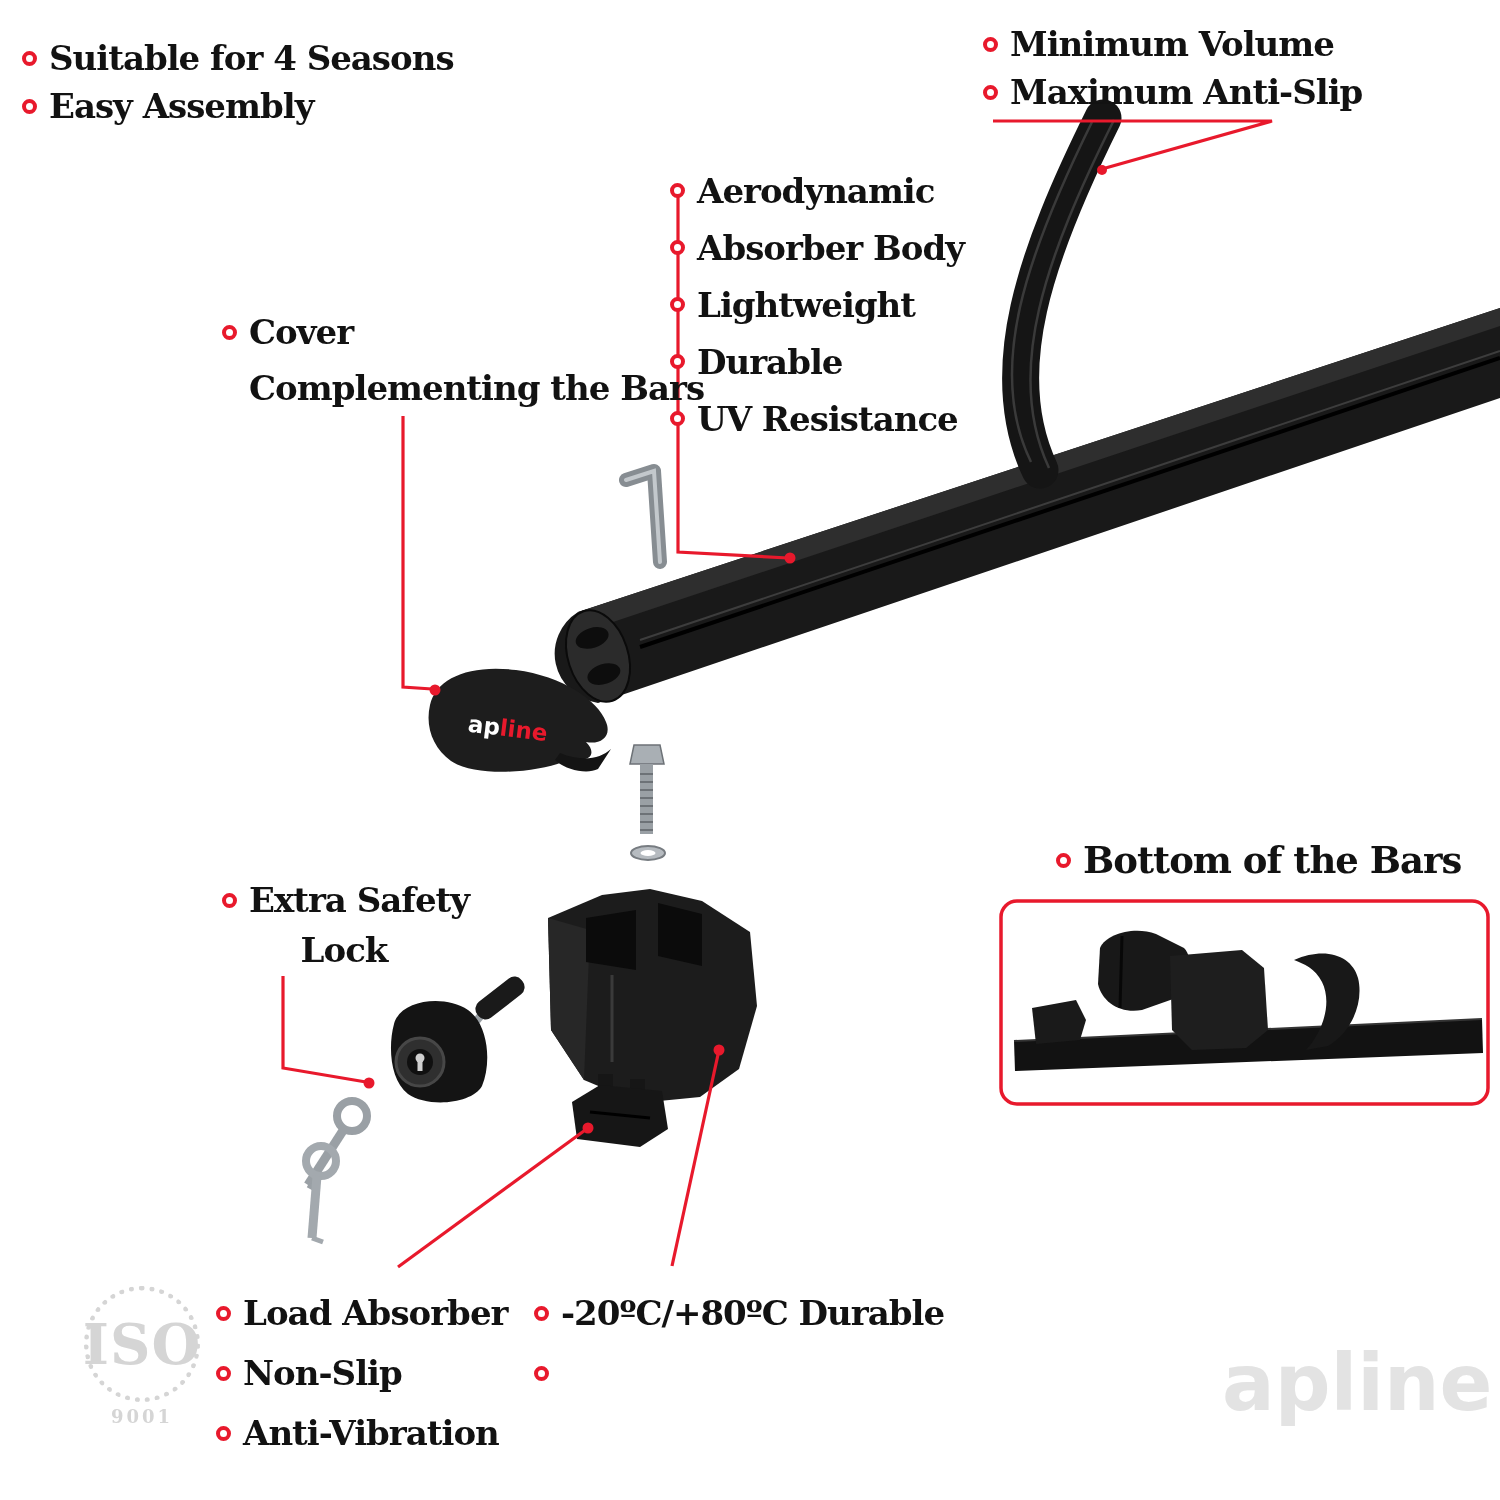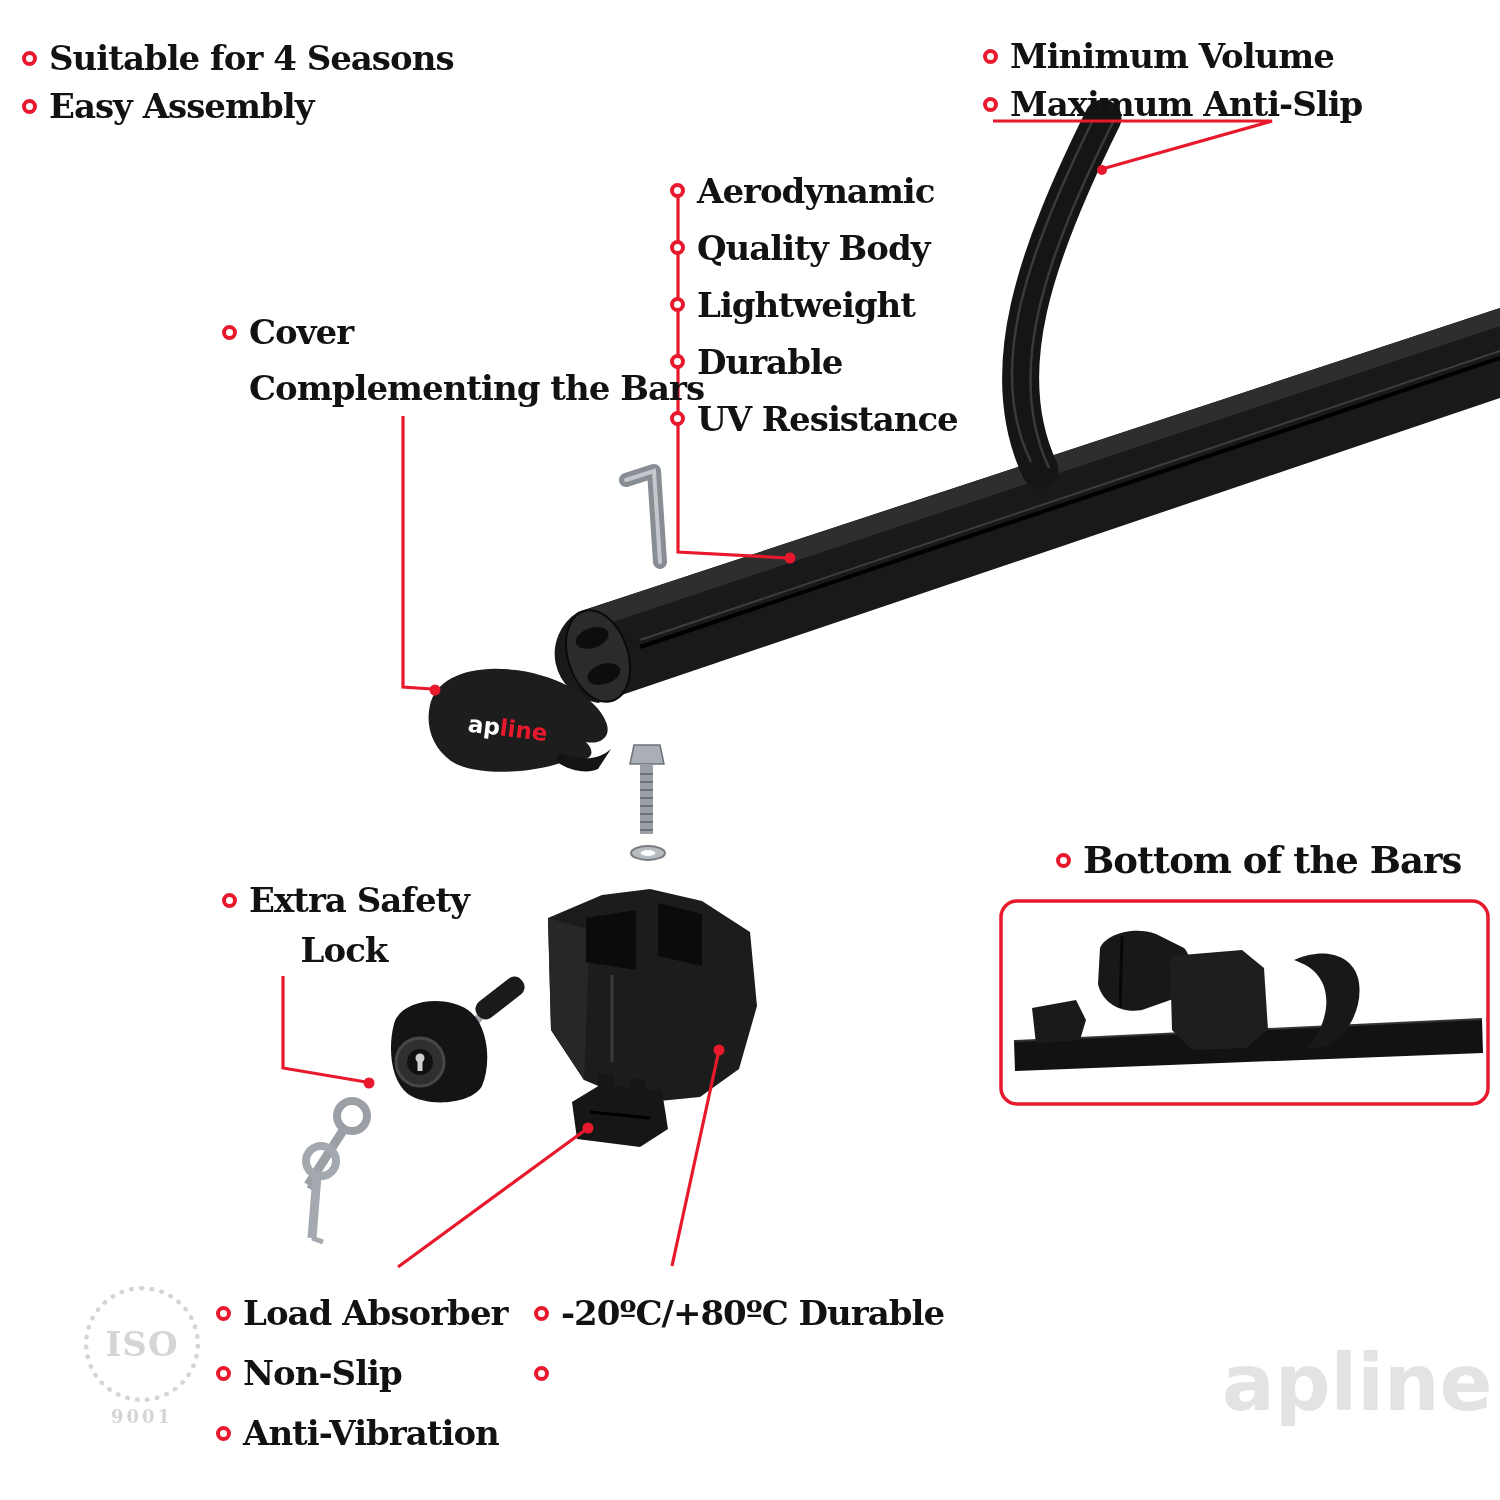--- a/index.html
+++ b/index.html
@@ -32,21 +32,21 @@
   .brand-mark {
     position:absolute; left:1222px; top:1344px; font-family:"DejaVu Sans","Liberation Sans",sans-serif;
     font-weight:bold; font-size:78px; color:#e3e3e3; letter-spacing:0px; line-height:1;
   }
   .iso-mark { position:absolute; left:72px; top:1286px; width:140px; text-align:center; color:#d5d5d5; }
   .iso-circle {
     box-sizing:border-box; width:116px; height:116px; margin:0 auto;
     border:5px dotted #d5d5d5; border-radius:50%;
     display:flex; align-items:center; justify-content:center;
   }
-  .iso-name { font-weight:bold; font-size:34px; letter-spacing:1px; }
+  .iso-name { font-weight:bold; font-size:56px; letter-spacing:1px; }
   .iso-number { margin-top:4px; font-weight:bold; font-size:18px; letter-spacing:3px; }
 </style>
 </head>
 <body>
 
 <div class="canvas">
 
   <svg class="art" viewBox="0 0 1500 1500">
 
     <g>
@@ -164,39 +164,39 @@
       <div class="row h48">
         <span class="ring"></span>
         <span class="label">Suitable for 4 Seasons</span>
       </div>
       <div class="row h48">
         <span class="ring"></span>
         <span class="label">Easy Assembly</span>
       </div>
     </div>
 
-    <div class="vlist" style="left:983px; top:32px;justify-content:center;">
+    <div class="vlist" style="left:983px; top:20px;justify-content:center;">
       <div class="row h48">
         <span class="ring"></span>
         <span class="label">Minimum Volume</span>
       </div>
       <div class="row h48">
         <span class="ring"></span>
         <span class="label">Maximum Anti-Slip</span>
       </div>
     </div>
 
     <div class="vlist" style="left:670px; top:162px;">
       <div class="row h57">
         <span class="ring"></span>
         <span class="label">Aerodynamic</span>
       </div>
       <div class="row h57">
         <span class="ring"></span>
-        <span class="label">Quality Body</span>
+        <span class="label">Absorber Body</span>
       </div>
       <div class="row h57">
         <span class="ring"></span>
         <span class="label">Lightweight</span>
       </div>
       <div class="row h57">
         <span class="ring"></span>
         <span class="label">Durable</span>
       </div>
       <div class="row h57">

